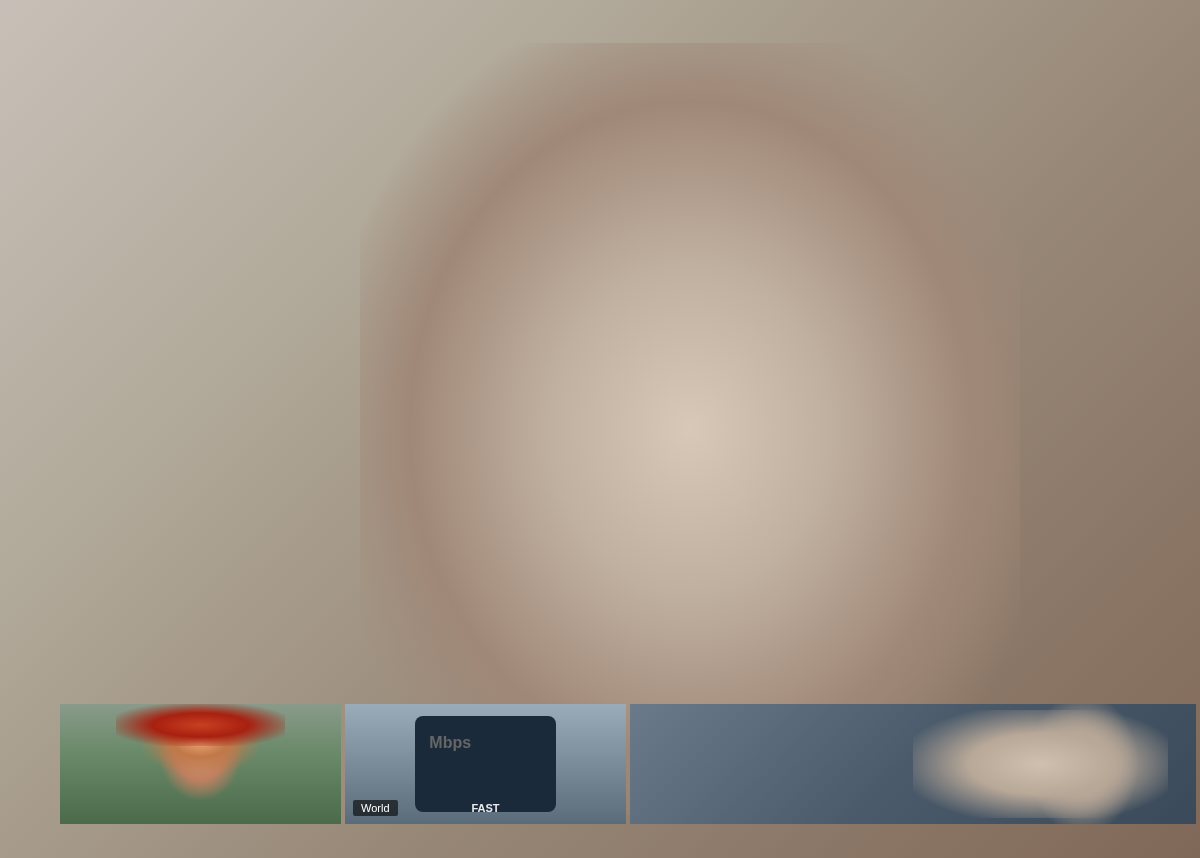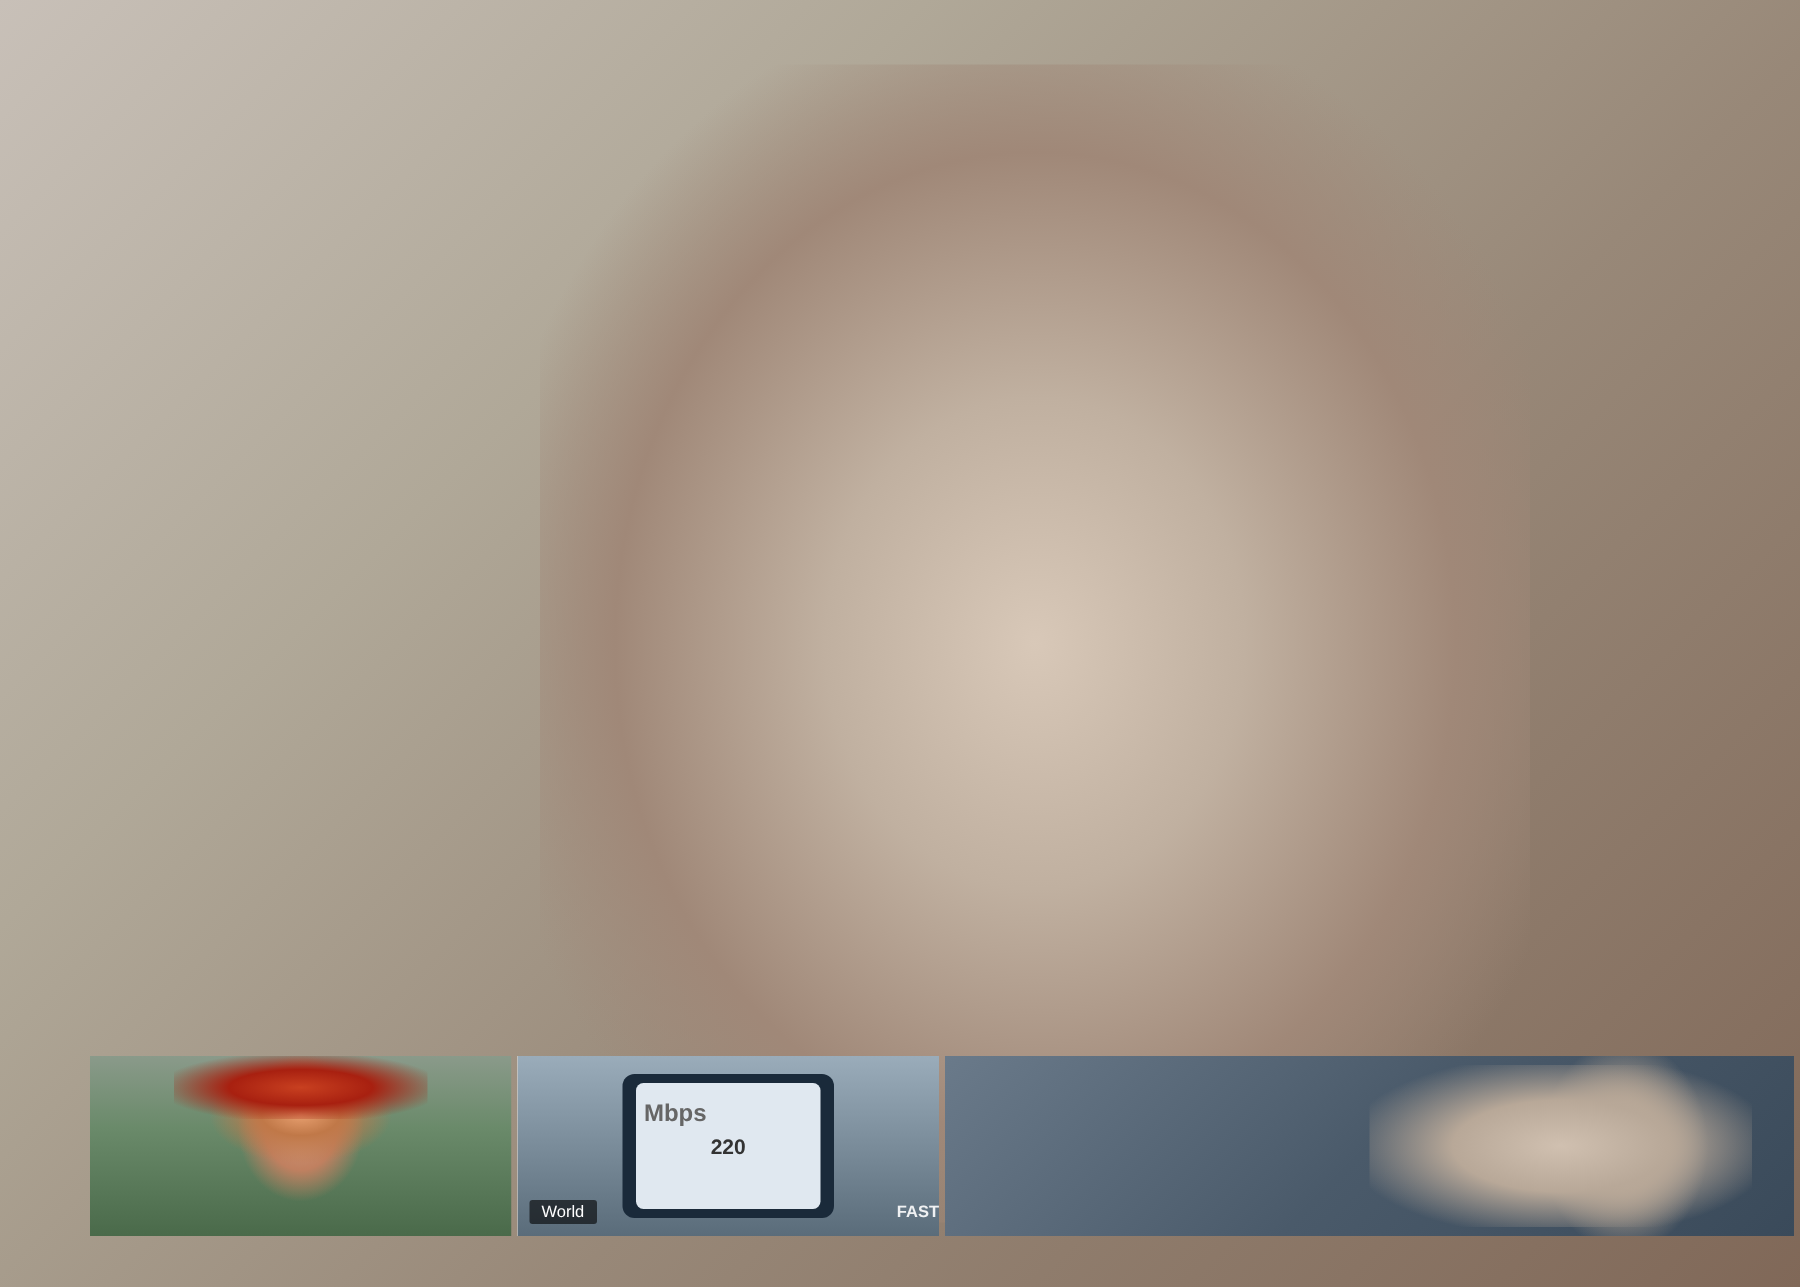--- a/index.html
+++ b/index.html
@@ -858,23 +858,22 @@
             <div style="position:absolute;top:5%;left:28%;width:44%;height:55%;background:radial-gradient(ellipse,#e8a070 0%,#c07848 30%,transparent 70%);"></div>
 
             <div style="position:absolute;top:0%;left:20%;width:60%;height:35%;background:radial-gradient(ellipse,#c84020 0%,#a82010 40%,transparent 80%);"></div>
           </div>
         </div>
 
         <div class="small-card">
           <div style="width:100%;height:100%;background:linear-gradient(180deg,#9aacba 0%,#7a8c9a 50%,#5a6c7a 100%);position:relative;">
 
             <div style="position:absolute;top:10%;left:25%;width:50%;height:80%;background:#1a2a3a;border-radius:8px;"></div>
-            <div style="position:absolute;top:15%;left:28%;width:44%;height:70%;background:#e0e8f0;border-radius:5px;display:flex;align-items:center;justify-content:center;font-size:14px;font-weight:bold;color:#333;">220</div>
             <div style="position:absolute;top:25%;left:30%;font-size:16px;color:#666;font-weight:bold;">Mbps</div>
-            <div style="position:absolute;bottom:10px;left:0;right:0;text-align:right;font-size:11px;color:rgba(255,255,255,0.9);font-weight:bold;">FAST</div>
+            <div style="position:absolute;bottom:10px;left:0;right:0;text-align:center;font-size:11px;color:rgba(255,255,255,0.9);font-weight:bold;">FAST</div>
           </div>
           <div class="world-badge">World</div>
         </div>
 
         <div class="small-card" style="grid-column: span 2;">
           <div style="width:100%;height:100%;background:linear-gradient(135deg,#6a7a8a 0%,#4a5a6a 50%,#3a4a5a 100%);position:relative;">
             <div style="position:absolute;top:0;right:0;width:50%;height:100%;background:radial-gradient(ellipse 80px 100px at 60% 50%,#c8b8a8 0%,#b0a090 30%,transparent 70%);"></div>
             <div style="position:absolute;top:5%;right:5%;width:45%;height:90%;background:radial-gradient(ellipse,#d0c0b0 0%,#b8a898 40%,transparent 80%);"></div>
           </div>
         </div>

